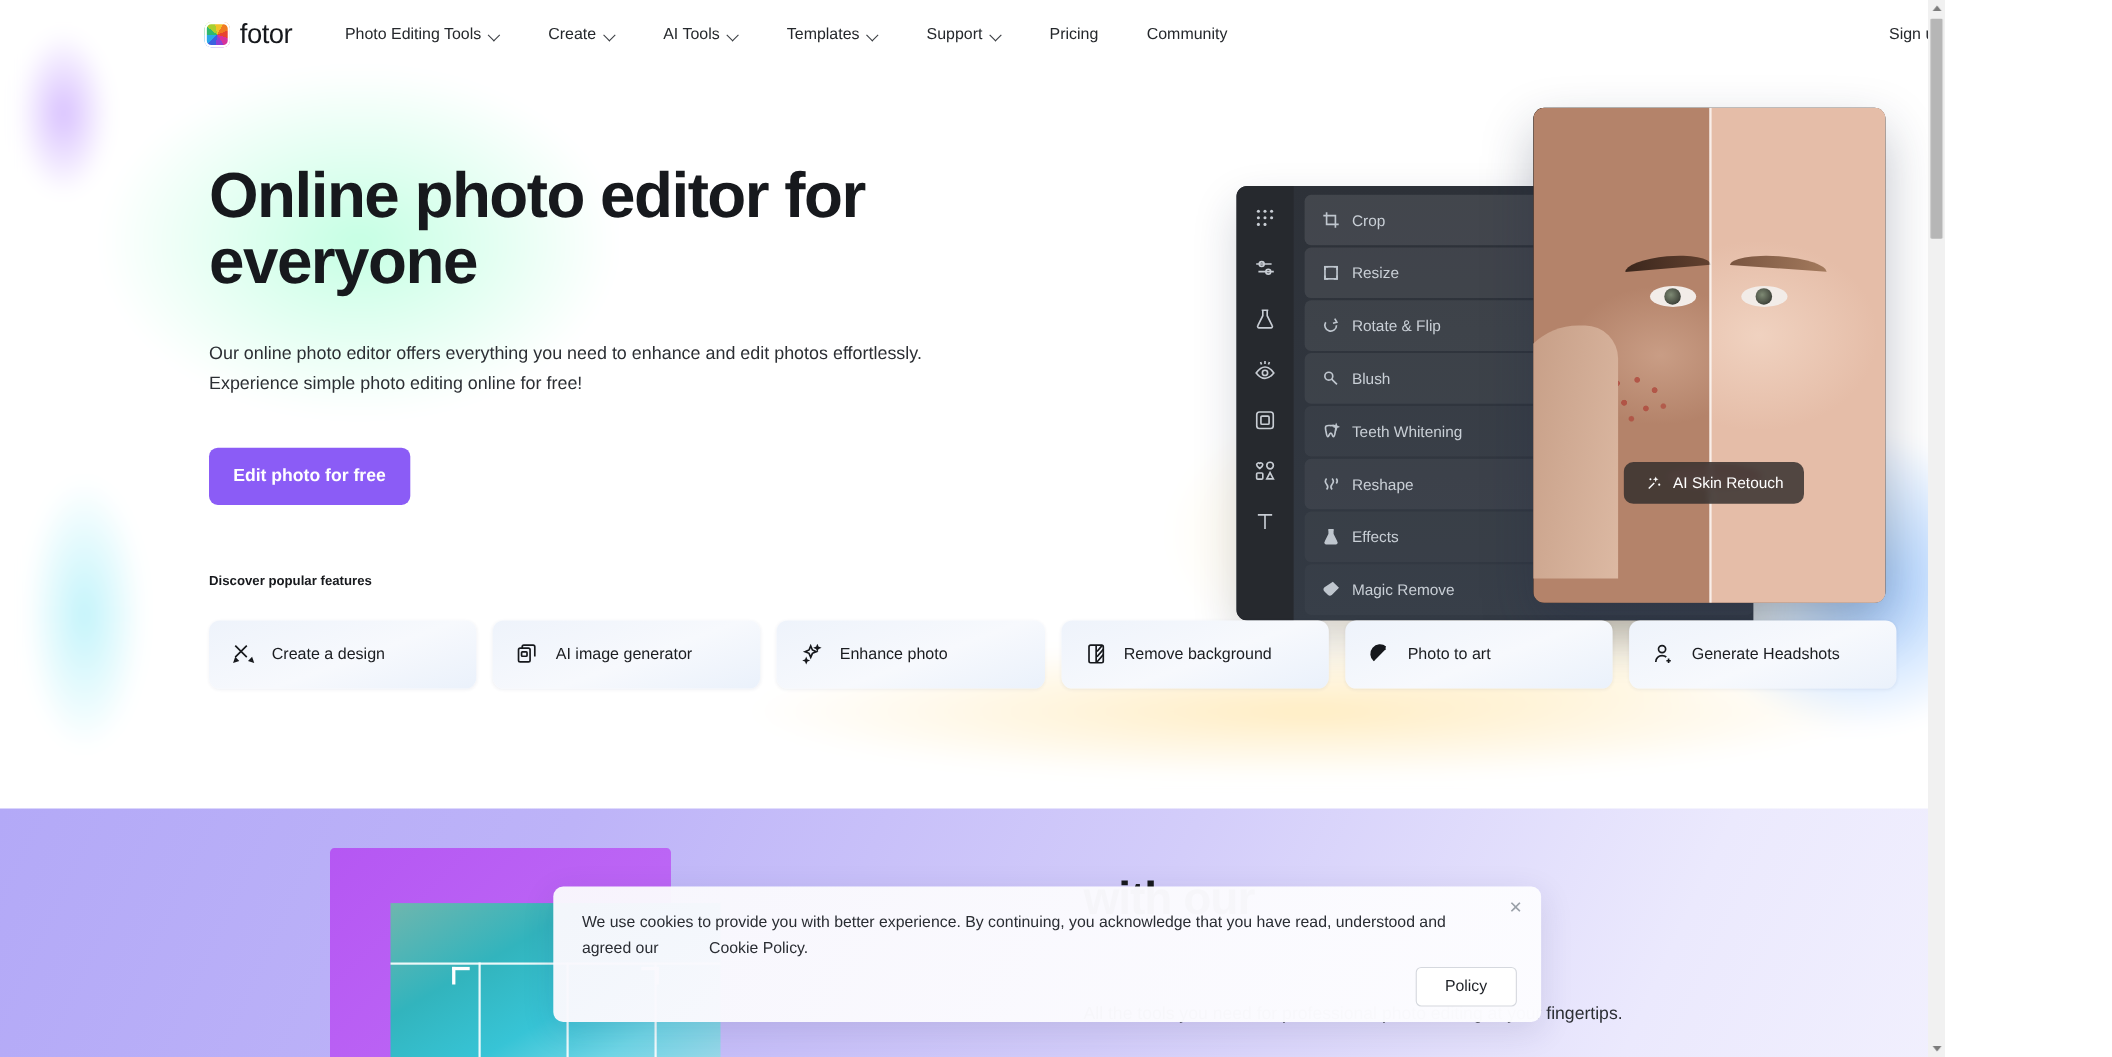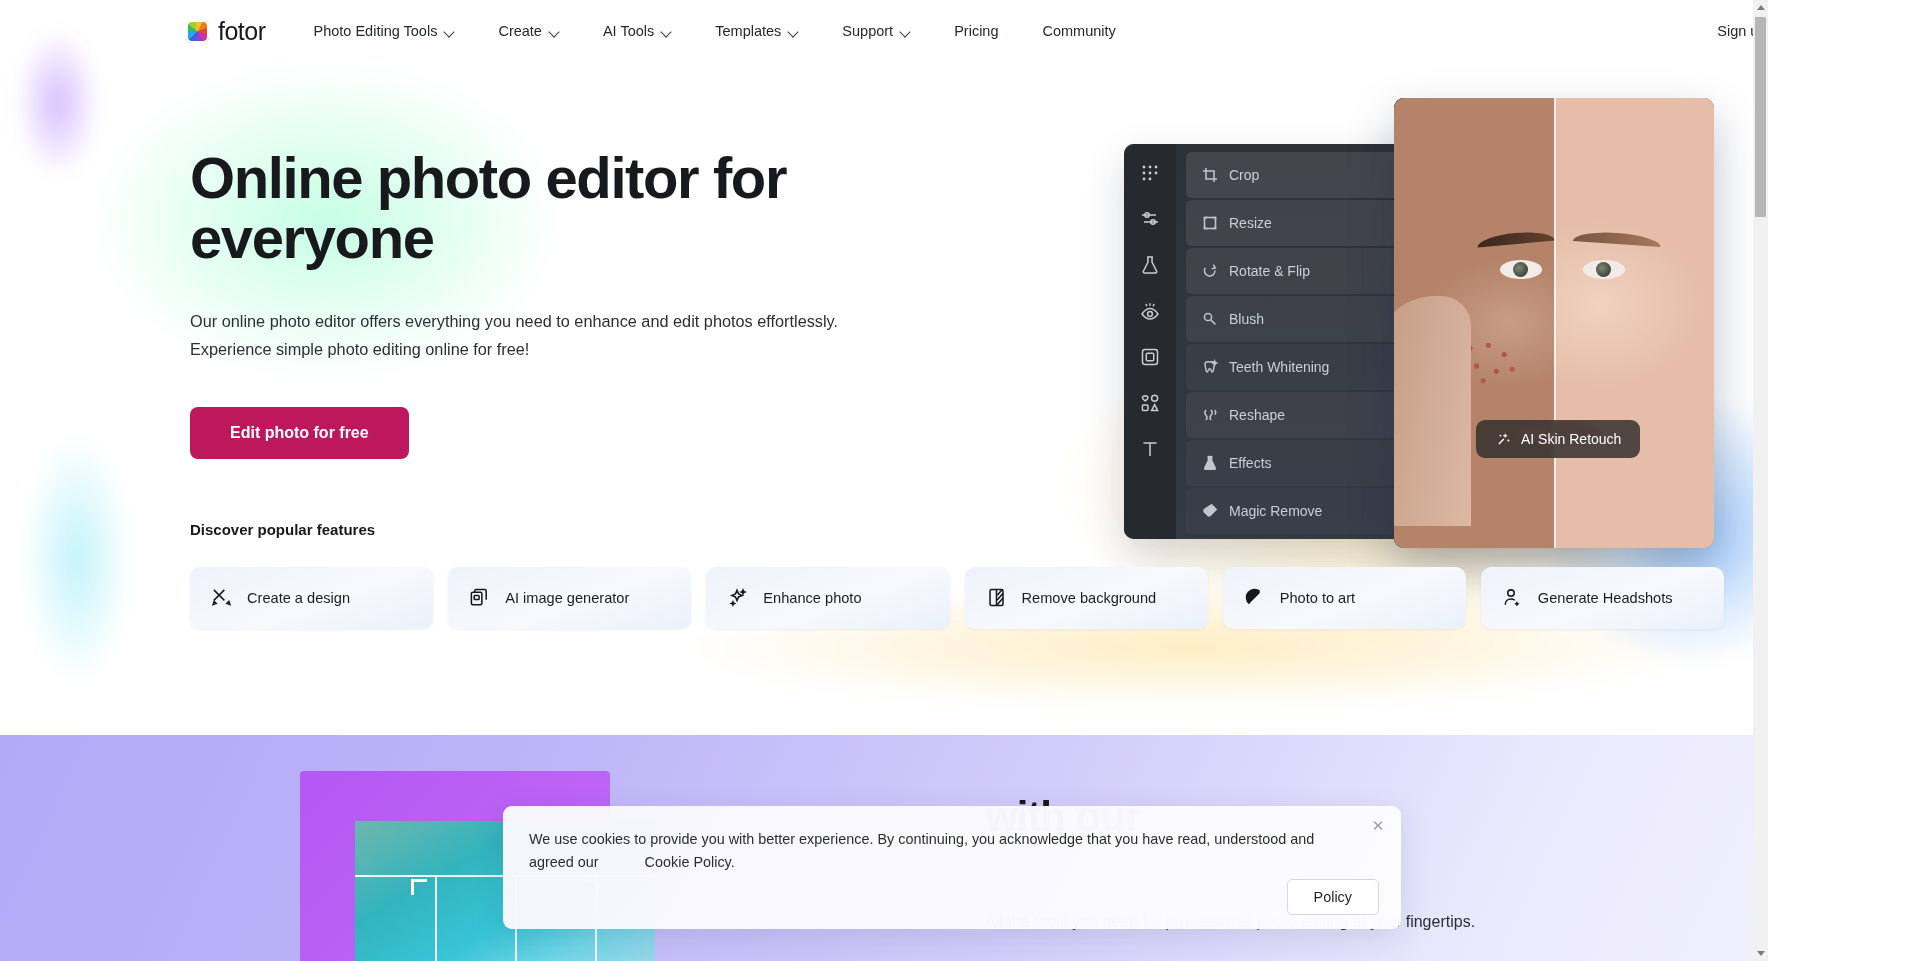--- a/index.html
+++ b/index.html
@@ -86,28 +86,28 @@
 
   
   .hero-inner { position:relative; z-index:3; padding:0 0 0 190px;margin-top:23px; }
   .hero-title {
     font-size:58px; line-height:1.03; font-weight:700; letter-spacing:-1.4px;
     color:#17191d; max-width:720px; margin-top:86px;
   }
   .hero-sub { margin-top:40px; font-size:16.3px; line-height:1.72; color:#2c2f34; }
   .cta {
     margin-top:43px; display:inline-block;
-    background:#be185d; color:#fff; font-weight:700; font-size:16px;
-    padding:17px 40px; border-radius:8px; border:none; cursor:pointer;
+    background:#8b5cf6; color:#fff; font-weight:700; font-size:16px;
+    padding:17px 22px; border-radius:8px; border:none; cursor:pointer;
   }
 
   
   .mock { position:absolute; z-index:2; left:1124px; top:98px; width:590px; height:450px; }
   .mock-window {
-    position:absolute; left:0; top:46px; width:470px; height:395px;
+    position:absolute; left:0; top:71px; width:470px; height:395px;
     border-radius:10px 0 0 10px; overflow:hidden; display:flex;
     background:linear-gradient(180deg,#2d3138,#333a44);
     box-shadow:0 18px 40px rgba(30,40,70,.18);
   }
   .mock-rail {
     width:52px; background:#26292e; display:flex; flex-direction:column;
     align-items:center; padding-top:18px; gap:24px; flex:0 0 52px;
   }
   .rail-ic { width:22px; height:22px; color:#cdd2d8; display:flex; align-items:center; justify-content:center; }
   .rail-ic svg { width:20px; height:20px; stroke:#c8cdd4; fill:none; stroke-width:1.5; }
@@ -161,21 +161,21 @@
           background:linear-gradient(100deg,#c49b83,#dcb9a3); }
   .badge {
     position:absolute; left:82px; top:322px; display:flex; align-items:center; gap:10px;
     background:rgba(48,44,43,.82); color:#fff; font-size:14px; font-weight:500;
     padding:11px 19px; border-radius:9px; backdrop-filter:blur(3px);
   }
   .badge svg { width:16px; height:16px; fill:#fff; }
 
   
   .features { position:relative; z-index:3; padding:0 0 0 190px; margin-top:62px; }
-  .features-title { font-size:15px; font-weight:700; color:#17191d; }
+  .features-title { font-size:12px; font-weight:700; color:#17191d; }
   .feat-row { display:flex; gap:15px; margin-top:29px; padding-right:196px;text-align:center; }
   .feat-card {
     flex:1; height:62px; border-radius:10px; display:flex; align-items:center; gap:15px;
     padding-left:21px; font-size:14.6px; color:#1b1d21; cursor:pointer;
     background:linear-gradient(160deg,#eef3fb 0%,#f7f9fd 55%,#eaf1fb 100%);
     box-shadow:0 1px 3px rgba(40,60,110,.07);
   }
   .feat-card svg { width:21px; height:21px; stroke:#16181c; fill:none; stroke-width:1.6; flex:0 0 21px; }
 
   

